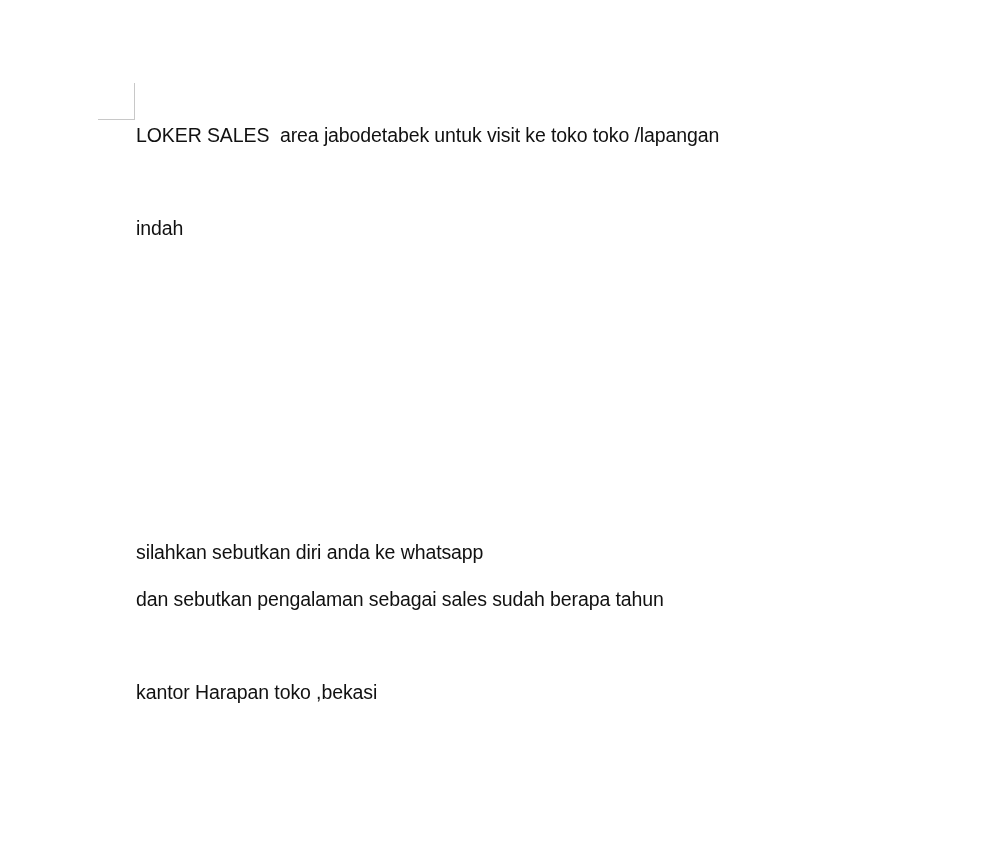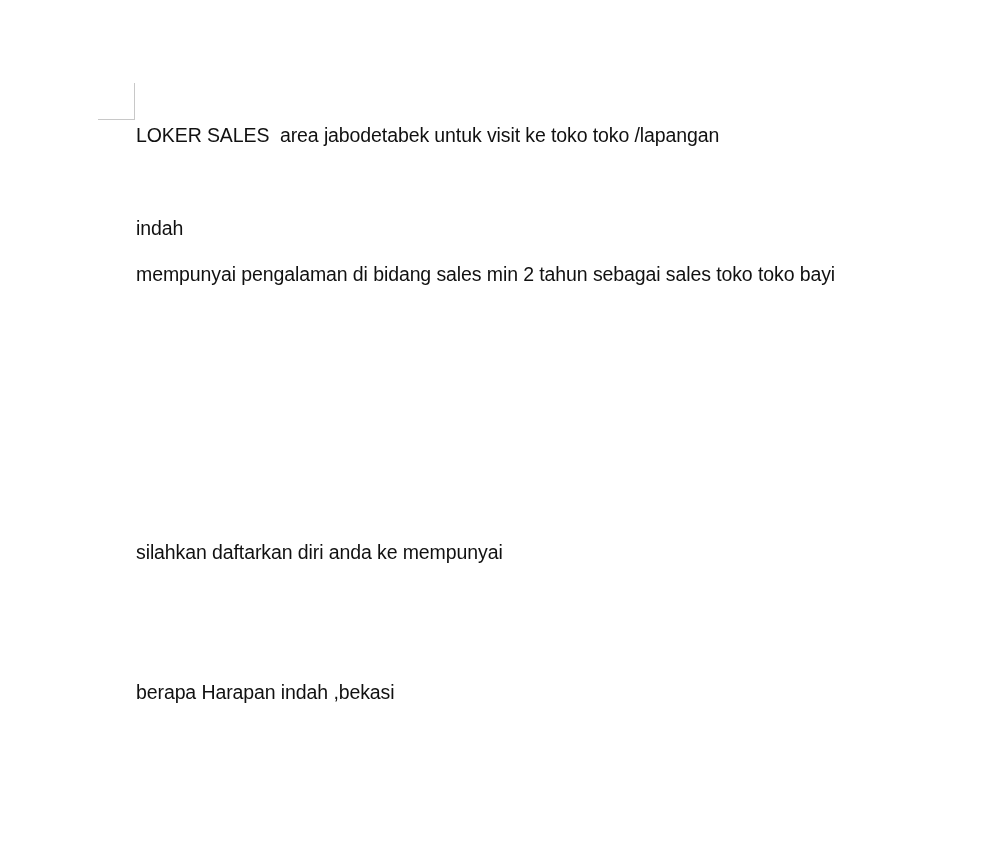--- a/index.html
+++ b/index.html
@@ -41,16 +41,16 @@
     }
   </style>
 </head>
 <body>
 
 <div class="page">
   <div class="margin-mark"></div>
 
   <div class="line" style="top:123px">LOKER SALES  area jabodetabek untuk visit ke toko toko /lapangan</div>
   <div class="line" style="top:216px">indah</div>
-  <div class="line" style="top:262px">mempunyai pengalaman di bidang sales min 2 tahun sebagai sales toko toko bayi</div>
-  <div class="line" style="top:540px">silahkan daftarkan diri anda ke mempunyai</div>
-  <div class="line" style="top:680px">berapa Harapan indah ,bekasi</div>
+  <div class="line" style="top:540px">silahkan sebutkan diri anda ke whatsapp</div>
+  <div class="line" style="top:587px">dan sebutkan pengalaman sebagai sales sudah berapa tahun</div>
+  <div class="line" style="top:680px">kantor Harapan toko ,bekasi</div>
 </div>
 
 </body></html>

